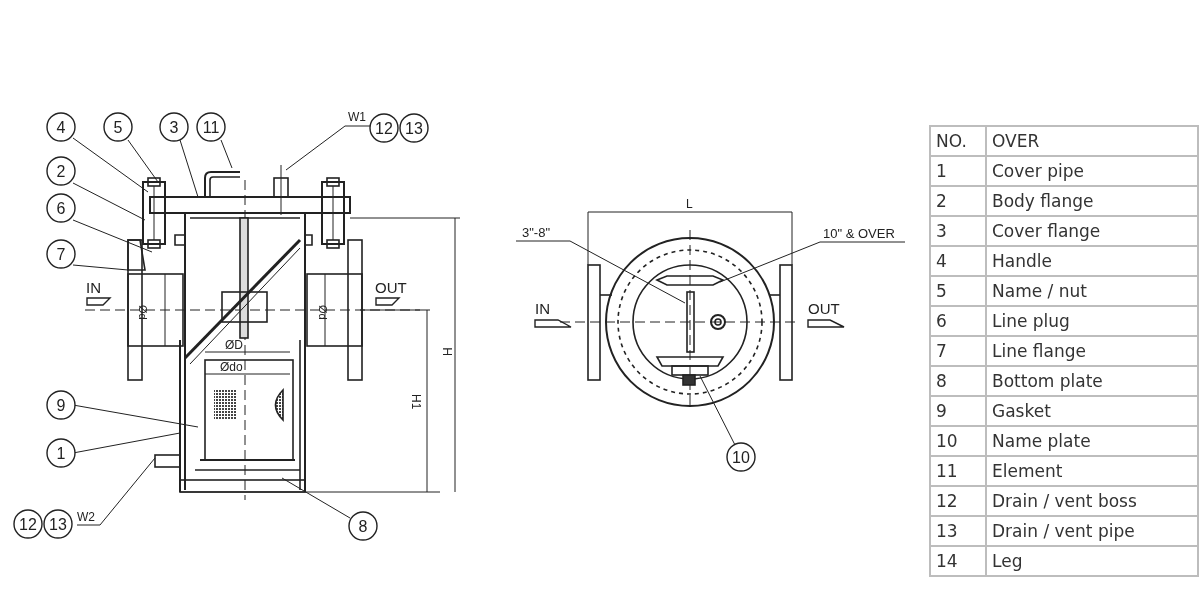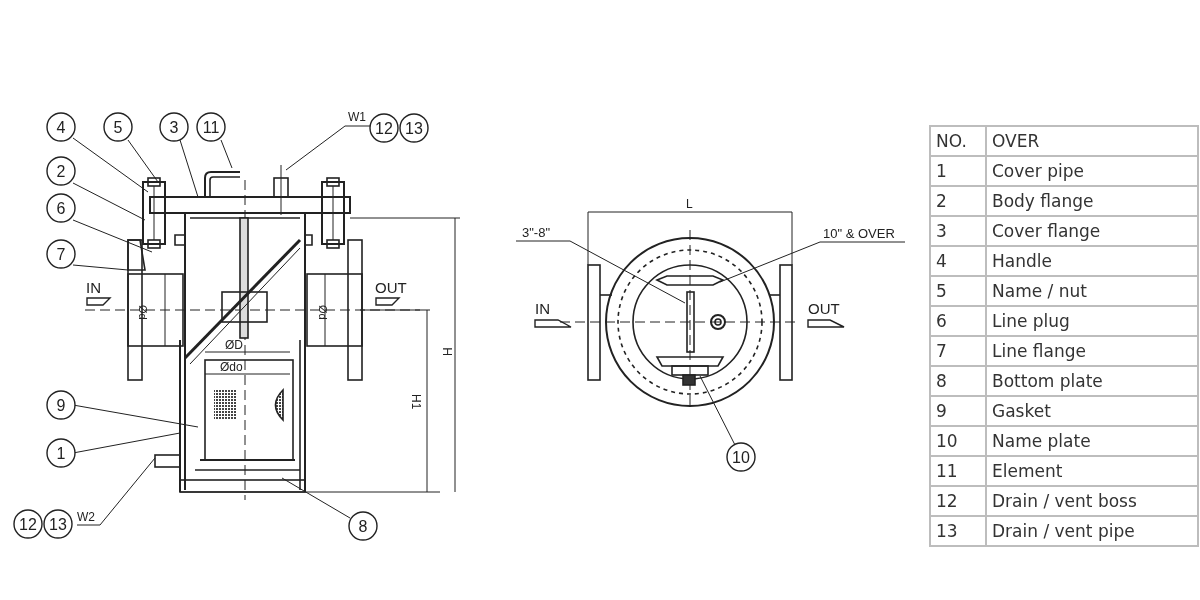--- a/index.html
+++ b/index.html
@@ -244,14 +244,18 @@
         <td>Element</td>
       </tr>
   <tr>
         <td>12</td>
         <td>Drain / vent boss</td>
       </tr>
   <tr>
         <td>13</td>
         <td>Drain / vent pipe</td>
       </tr>
+  <tr>
+        <td>14</td>
+        <td>Leg</td>
+      </tr>
 </tbody>
   </table>
 
 </body></html>

